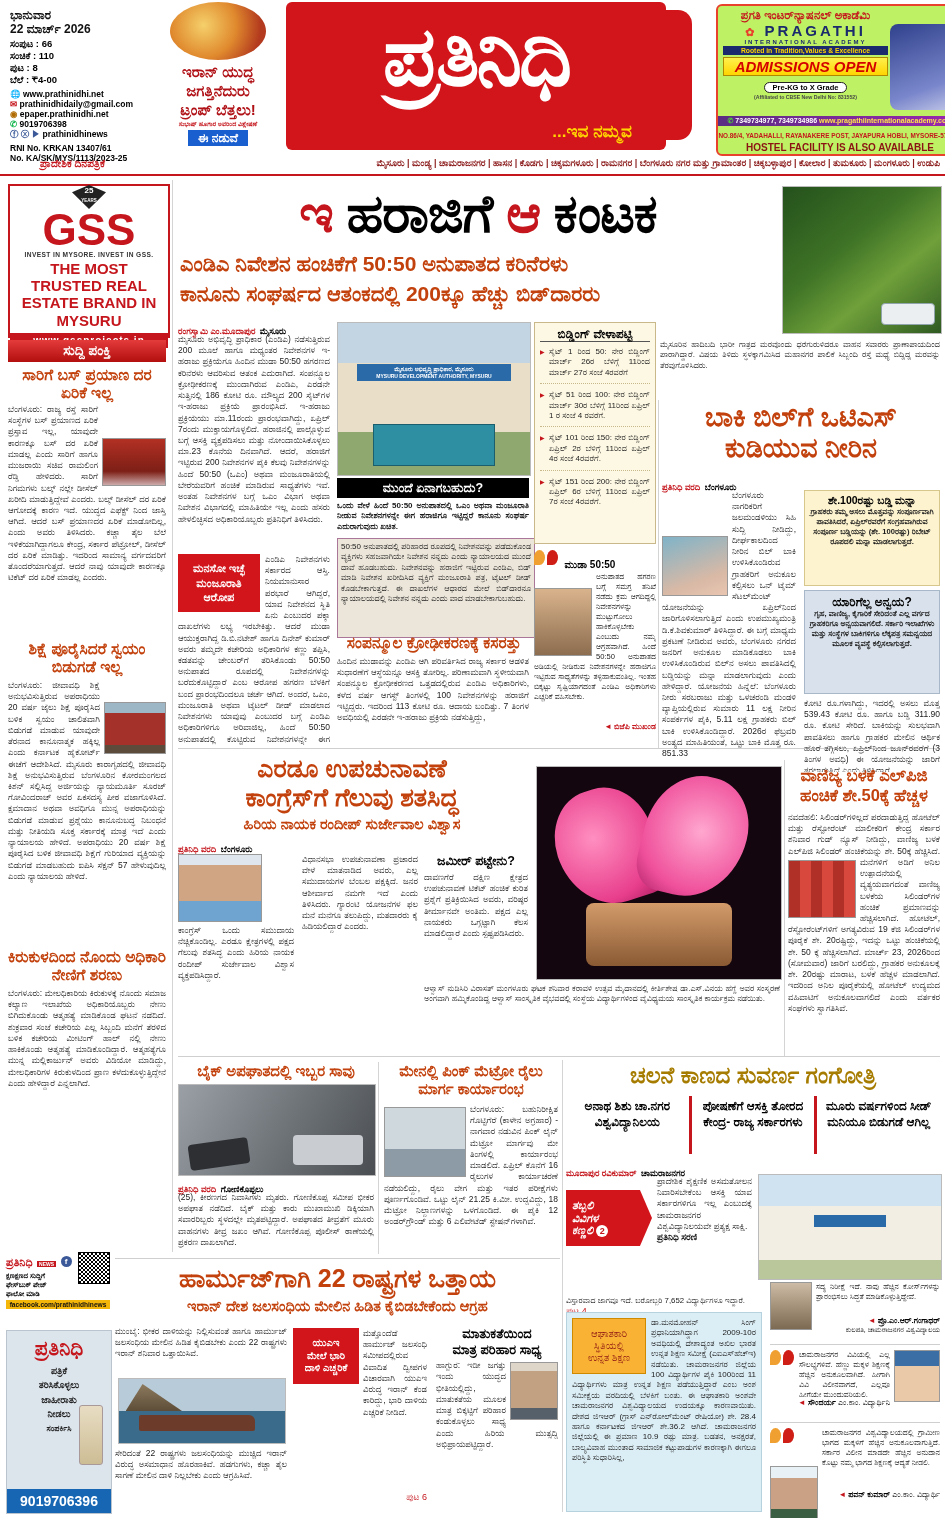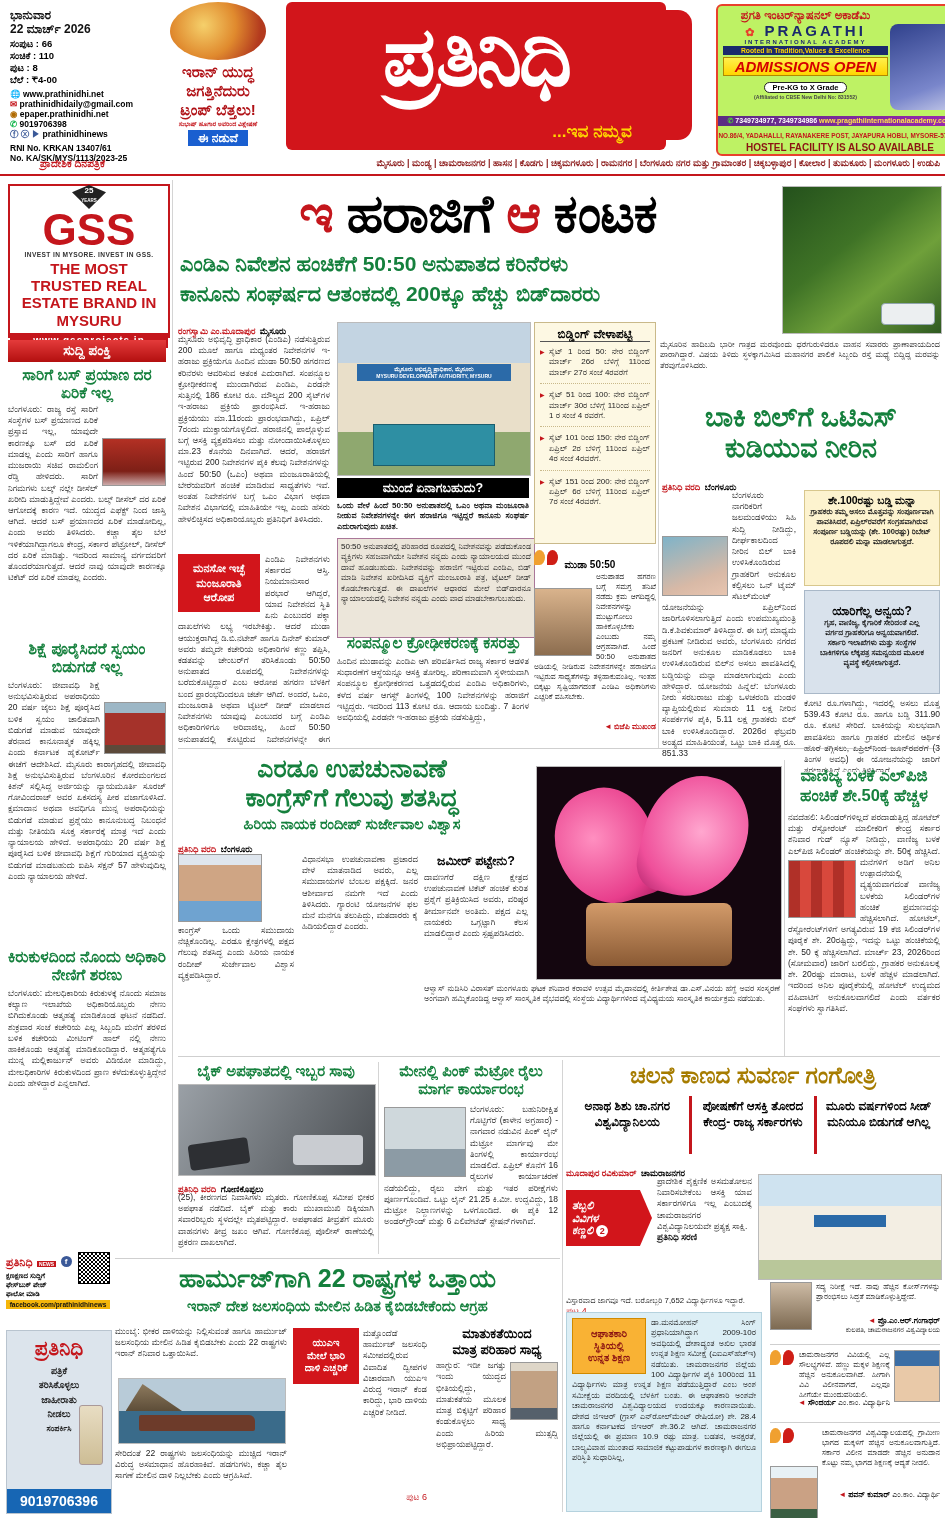--- a/index.html
+++ b/index.html
@@ -1,20 +1,20 @@
 <!DOCTYPE html>
 <html><head>
 <meta charset="utf-8">
 <style>
   html,body{margin:0;padding:0;background:#e9e9e9;font-family:"Liberation Sans",sans-serif;}
   #page{position:relative;width:945px;height:1518px;background:#fff;margin:0 auto;overflow:hidden;}
   .b{position:absolute;}
   .j{font-size:8.5px;line-height:1.32;text-align:justify;color:#1b1b1b;overflow:hidden;}
   .j2{font-size:8px;line-height:1.3;text-align:justify;color:#1b1b1b;overflow:hidden;}
-  .hl{font-weight:700;color:#15803d;}
+  .hl{font-weight:700;color:#c2410c;}
   .red{color:#c4161c;}
   .ctr{text-align:center;}
   .vr{position:absolute;width:1px;background:#d4d4d4;}
   .hr{position:absolute;height:1px;background:#cfcfcf;}
   .ph{position:absolute;overflow:hidden;border:1px solid #bbb;}
   .byl{font-size:8.5px;font-weight:700;}
   .cap{font-size:8px;line-height:1.3;text-align:justify;color:#222;font-weight:700;overflow:hidden;}
   .qmark{display:inline-block;width:26px;height:18px;position:relative;}
   .qmark i{position:absolute;width:11px;height:15px;border-radius:50% 50% 50% 0;top:0;}
   .qmark i:first-child{left:0;background:#f0a030;}
@@ -210,21 +210,21 @@
     <span class="byl red">ಪ್ರತಿನಿಧಿ ವರದಿ</span> <span class="byl">ಬೆಂಗಳೂರು</span>
   </div>
   <div class="b j" style="left:662px;top:490px;width:134px;height:282px;">
     <span style="float:left;width:64px;height:58px;margin:46px 4px 2px 0;background:linear-gradient(160deg,#7fb3c8,#d8b9a6 70%,#e8c5b0);border:1px solid #999;display:block;"></span>
     <span>ಬೆಂಗಳೂರು ನಾಗರಿಕರಿಗೆ ಜಲಮಂಡಳಿಯು ಸಿಹಿ ಸುದ್ದಿ ನೀಡಿದ್ದು, ದೀರ್ಘಕಾಲದಿಂದ ನೀರಿನ ಬಿಲ್ ಬಾಕಿ ಉಳಿಸಿಕೊಂಡಿರುವ ಗ್ರಾಹಕರಿಗೆ ಅನುಕೂಲ ಕಲ್ಪಿಸಲು ಒನ್ ಟೈಮ್ ಸೆಟಲ್‌ಮೆಂಟ್ ಯೋಜನೆಯನ್ನು ಏಪ್ರಿಲ್‌ನಿಂದ ಜಾರಿಗೊಳಿಸಲಾಗುತ್ತಿದೆ ಎಂದು ಉಪಮುಖ್ಯಮಂತ್ರಿ ಡಿ.ಕೆ.ಶಿವಕುಮಾರ್ ತಿಳಿಸಿದ್ದಾರೆ.</span> <span>ಈ ಬಗ್ಗೆ ಮಾಧ್ಯಮ ಪ್ರಕಟಣೆ ನೀಡಿರುವ ಅವರು, ಬೆಂಗಳೂರು ನಗರದ ಜನರಿಗೆ ಅನುಕೂಲ ಮಾಡಿಕೊಡಲು ಬಾಕಿ ಉಳಿಸಿಕೊಂಡಿರುವ ಬಿಲ್‌ನ ಅಸಲು ಪಾವತಿಸಿದಲ್ಲಿ ಬಡ್ಡಿಯನ್ನು ಮನ್ನಾ ಮಾಡಲಾಗುವುದು ಎಂದು ಹೇಳಿದ್ದಾರೆ. ಯೋಜನೆಯ ಹಿನ್ನೆಲೆ: ಬೆಂಗಳೂರು ನೀರು ಸರಬರಾಜು ಮತ್ತು ಒಳಚರಂಡಿ ಮಂಡಳಿ ವ್ಯಾಪ್ತಿಯಲ್ಲಿರುವ ಸುಮಾರು 11 ಲಕ್ಷ ನೀರಿನ ಸಂಪರ್ಕಗಳ ಪೈಕಿ, 5.11 ಲಕ್ಷ ಗ್ರಾಹಕರು ಬಿಲ್ ಬಾಕಿ ಉಳಿಸಿಕೊಂಡಿದ್ದಾರೆ. 2026ರ ಫೆಬ್ರವರಿ ಅಂತ್ಯದ ಮಾಹಿತಿಯಂತೆ, ಒಟ್ಟು ಬಾಕಿ ಮೊತ್ತ ರೂ. 851.33</span>
   </div>
   <div class="b" style="left:804px;top:490px;width:136px;height:96px;background:#fdf3cf;border:1px solid #d8c78d;padding:3px;box-sizing:border-box;">
     <div style="font-size:10.5px;font-weight:900;text-align:center;">ಶೇ.100ರಷ್ಟು ಬಡ್ಡಿ ಮನ್ನಾ</div>
     <div class="qrow" style="height:70px;font-weight:700;text-align:center;">ಗ್ರಾಹಕರು ತಮ್ಮ ಅಸಲು ಮೊತ್ತವನ್ನು ಸಂಪೂರ್ಣವಾಗಿ ಪಾವತಿಸಿದರೆ, ಏಪ್ರಿಲ್‌ರವರೆಗೆ ಸಂಗ್ರಹವಾಗಿರುವ ಸಂಪೂರ್ಣ ಬಡ್ಡಿಯನ್ನು (ಶೇ. 100ರಷ್ಟು) ರಿಬೇಟ್ ರೂಪದಲಿ ಮನ್ನಾ ಮಾಡಲಾಗುತ್ತದೆ.</div>
   </div>
-  <div class="b" style="left:804px;top:590px;width:136px;height:104px;background:#d9e2ec;border:1px solid #a9b8c8;padding:13px;box-sizing:border-box;">
+  <div class="b" style="left:804px;top:590px;width:136px;height:104px;background:#d9e2ec;border:1px solid #a9b8c8;padding:4px;box-sizing:border-box;">
     <div style="font-size:12px;font-weight:900;text-align:center;">ಯಾರಿಗೆಲ್ಲ ಅನ್ವಯ?</div>
     <div class="qrow" style="height:78px;font-weight:700;text-align:center;">ಗೃಹ, ವಾಣಿಜ್ಯ, ಕೈಗಾರಿಕೆ ಸೇರಿದಂತೆ ಎಲ್ಲ ವರ್ಗದ ಗ್ರಾಹಕರಿಗೂ ಅನ್ವಯವಾಗಲಿದೆ. ಸರ್ಕಾರಿ ಇಲಾಖೆಗಳು ಮತ್ತು ಸಂಸ್ಥೆಗಳ ಬಾಕಿಗಳಿಗೂ ಲೆಕ್ಕಪತ್ರ ಸಮನ್ವಯದ ಮೂಲಕ ವ್ಯವಸ್ಥೆ ಕಲ್ಪಿಸಲಾಗುತ್ತದೆ.</div>
   </div>
   <div class="b j" style="left:804px;top:698px;width:136px;height:74px;">ಕೋಟಿ ರೂ.ಗಳಾಗಿದ್ದು, ಇದರಲ್ಲಿ ಅಸಲು ಮೊತ್ತ 539.43 ಕೋಟಿ ರೂ. ಹಾಗೂ ಬಡ್ಡಿ 311.90 ರೂ. ಕೋಟಿ ಸೇರಿದೆ. ಬಾಕಿಯನ್ನು ಸುಲಭವಾಗಿ ಪಾವತಿಸಲು ಹಾಗೂ ಗ್ರಾಹಕರ ಮೇಲಿನ ಆರ್ಥಿಕ ಹೊರೆ ತಗ್ಗಿಸಲು, ಏಪ್ರಿಲ್‌ನಿಂದ ಜೂನ್‌ರವರೆಗೆ (3 ತಿಂಗಳ ಅವಧಿ) ಈ ಯೋಜನೆಯನ್ನು ಜಾರಿಗೆ ತರಲಾಗುತ್ತಿದೆ ಎಂದು ತಿಳಿಸಿದ್ದಾರೆ.</div>
 
   <div class="b hl ctr" style="left:178px;top:754px;width:348px;font-size:25px;line-height:1.15;">
     <div>ಎರಡೂ ಉಪಚುನಾವಣೆ</div>
       <div>ಕಾಂಗ್ರೆಸ್‌ಗೆ ಗೆಲುವು ಶತಸಿದ್ಧ</div>
   </div>
   <div class="b hl ctr" style="left:178px;top:816px;width:348px;font-size:14.5px;">ಹಿರಿಯ ನಾಯಕ ರಂದೀಪ್ ಸುರ್ಜೇವಾಲ ವಿಶ್ವಾಸ</div>
@@ -305,21 +305,21 @@
   </div>
   <div class="ph" style="left:758px;top:1174px;width:182px;height:104px;background:linear-gradient(#cfe3f0 0 30%,#f3eee3 30% 82%,#b9c79a 82%);">
     <div style="position:absolute;left:30%;right:30%;top:38%;height:12%;background:#2b6aa8;"></div>
   </div>
   <div class="b" style="left:566px;top:1296px;width:186px;font-size:7.8px;font-weight:400;color:#1b1b1b;">
     <span>ವಿಸ್ತಾರವಾದ ಜಾಗವೂ ಇದೆ. ಬರೋಬ್ಬರಿ 7,652 ವಿದ್ಯಾರ್ಥಿಗಳೂ ಇದ್ದಾರೆ.</span> <span class="pgref">ಪುಟ 4</span>
   </div>
 
   <div class="b" style="left:566px;top:1312px;width:196px;height:200px;background:#dceef5;border:1px solid #b5d2de;padding:5px;box-sizing:border-box;">
     <div class="j2" style="height:186px;">
-      <span style="float:left;width:72px;height:54px;background:#f9b234;border:1px solid #d08a00;color:#8b1313;font-weight:700;font-size:10px;text-align:center;display:flex;flex-direction:column;justify-content:center;margin:0 5px 3px 0;line-height:1.2;">
+      <span style="float:left;width:72px;height:54px;background:#f9b234;border:1px solid #d08a00;color:#8b1313;font-weight:400;font-size:10px;text-align:center;display:flex;flex-direction:column;justify-content:center;margin:0 5px 3px 0;line-height:1.2;">
         <span>ಆಘಾತಕಾರಿ</span>
           <span>ಸ್ಥಿತಿಯಲ್ಲಿ</span>
           <span>ಉನ್ನತ ಶಿಕ್ಷಣ</span>
       </span>
       <span>ಡಾ.ಮನಮೋಹನ್ ಸಿಂಗ್ ಪ್ರಧಾನಿಯಾಗಿದ್ದಾಗ 2009-10ರ ಅವಧಿಯಲ್ಲಿ ದೇಶಾದ್ಯಂತ ಅಖಿಲ ಭಾರತ ಉನ್ನತ ಶಿಕ್ಷಣ ಸಮೀಕ್ಷೆ (ಎಐಎಸ್‌ಹೆಚ್‌ಇ) ನಡೆಯಿತು. ಚಾಮರಾಜನಗರ ಜಿಲ್ಲೆಯ 100 ವಿದ್ಯಾರ್ಥಿಗಳ ಪೈಕಿ 100ರಿಂದ 11 ವಿದ್ಯಾರ್ಥಿಗಳು ಮಾತ್ರ ಉನ್ನತ ಶಿಕ್ಷಣ ಪಡೆಯುತ್ತಿದ್ದಾರೆ ಎಂಬ ಅಂಶ ಸಮೀಕ್ಷೆಯ ವರದಿಯಲ್ಲಿ ಬೆಳಕಿಗೆ ಬಂತು. ಈ ಆಘಾತಕಾರಿ ಅಂಶವೇ ಚಾಮರಾಜನಗರ ವಿಶ್ವವಿದ್ಯಾಲಯದ ಉದಯಕ್ಕೂ ಕಾರಣವಾಯಿತು. ದೇಶದ ಜಿಇಆರ್ (ಗ್ರಾಸ್ ಎನ್‌ರೋಲ್‌ಮೆಂಟ್ ರೇಷಿಯೋ) ಶೇ. 28.4 ಹಾಗೂ ಕರ್ನಾಟಕದ ಜಿಇಆರ್ ಶೇ.36.2 ಆಗಿದೆ. ಚಾಮರಾಜನಗರ ಜಿಲ್ಲೆಯಲ್ಲಿ ಈ ಪ್ರಮಾಣ 10.9 ರಷ್ಟು ಮಾತ್ರ. ಬಡತನ, ಅನಕ್ಷರತೆ, ಬಾಲ್ಯವಿವಾಹ ಮುಂತಾದ ಸಾಮಾಜಿಕ ಕಟ್ಟುಪಾಡುಗಳ ಕಾರಣಕ್ಕಾಗಿ ಈಗಲೂ ಪರಿಸ್ಥಿತಿ ಸುಧಾರಿಸಿಲ್ಲ,</span>
     </div>
   </div>
 
   <div class="b" style="left:770px;top:1282px;width:170px;height:56px;">
     <span style="float:left;width:40px;height:46px;margin:0 4px 0 0;background:linear-gradient(#cdbba5,#7d6a52);border:1px solid #999;display:block;"></span>

